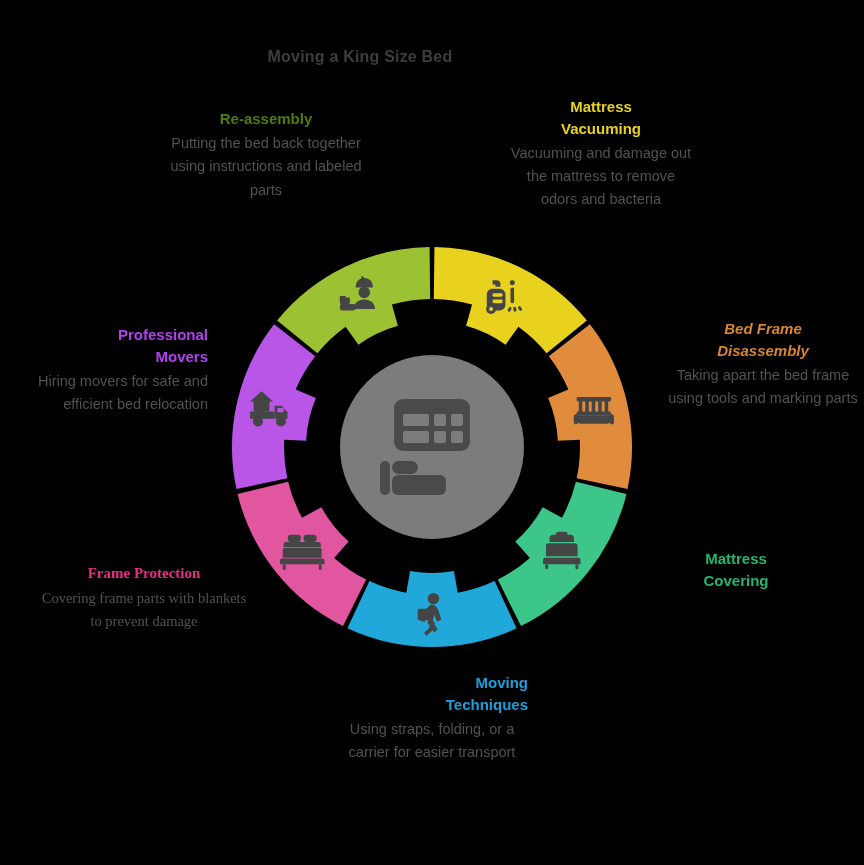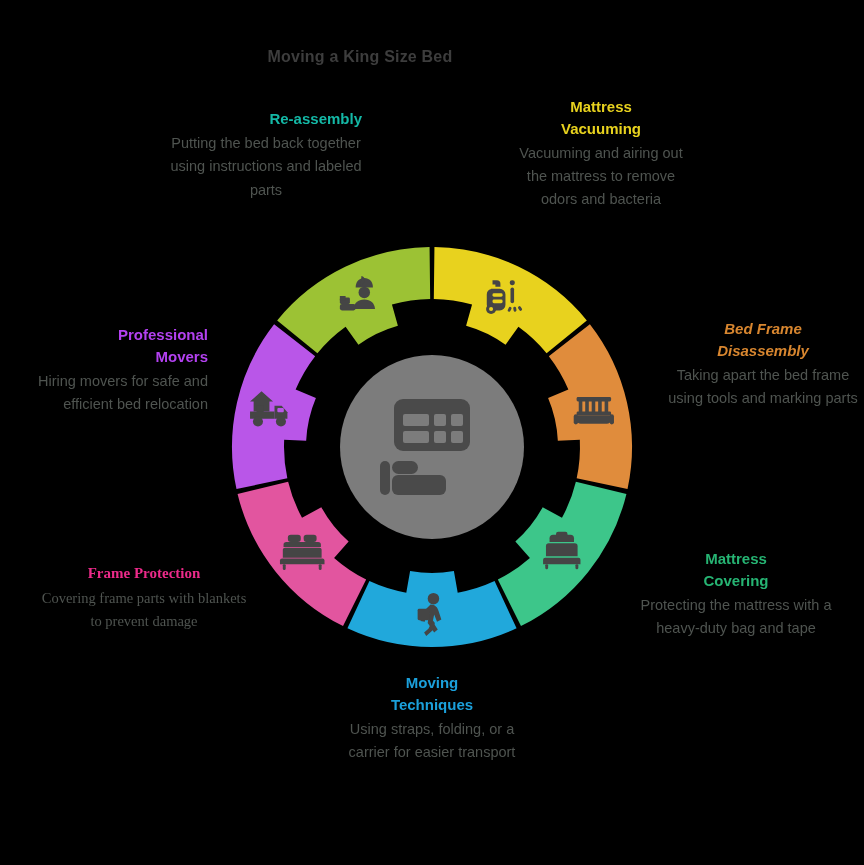--- a/index.html
+++ b/index.html
@@ -166,41 +166,40 @@
 
     <circle cx="432" cy="447" r="92" fill="#7C7C7C"></circle>
     <use href="#ic-center" x="372" y="387" width="120" height="120" fill="#4a4a4a"></use>
   </svg>
 
   <div class="callout c-cleaning">
     <div class="cap" style="color: rgb(232, 210, 30);">
       <span>Mattress</span><br>
       <span>Vacuuming</span>
     </div>
-    <div class="desc">Vacuuming and airing out the mattress to remove odors and bacteria</div>
+    <div class="desc">Vacuuming and damage out the mattress to remove odors and bacteria</div>
   </div>
 
   <div class="callout c-disassembly">
     <div class="cap" style="color: rgb(216, 134, 47); font-style: italic;">
       <span>Bed Frame</span><br>
       <span>Disassembly</span>
     </div>
     <div class="desc">Taking apart the bed frame using tools and marking parts</div>
   </div>
 
   <div class="callout c-covering">
     <div class="cap" style="color: rgb(38, 180, 115);">
       <span>Mattress</span><br>
       <span>Covering</span>
     </div>
-    <div class="desc">Protecting the mattress with a heavy-duty bag and tape</div>
   </div>
 
   <div class="callout c-moving">
-    <div class="cap" style="color: rgb(27, 160, 219);">
+    <div class="cap" style="color: rgb(27, 160, 219); text-align: right;">
       <span>Moving</span><br>
       <span>Techniques</span>
     </div>
     <div class="desc">Using straps, folding, or a carrier for easier transport</div>
   </div>
 
   <div class="callout c-protection">
     <div class="cap" style="color: rgb(236, 42, 138);">
       <span>Frame Protection</span>
     </div>
@@ -209,19 +208,19 @@
 
   <div class="callout c-movers">
     <div class="cap" style="color: rgb(179, 65, 240);">
       <span>Professional</span><br>
       <span>Movers</span>
     </div>
     <div class="desc">Hiring movers for safe and efficient bed relocation</div>
   </div>
 
   <div class="callout c-reassembly">
-    <div class="cap" style="color: #14b8a6; text-align: right;">
+    <div class="cap" style="color: #4d7c0f;">
       <span>Re-assembly</span>
     </div>
     <div class="desc">Putting the bed back together using instructions and labeled parts</div>
   </div>
 
 </div>
 
 </body></html>

